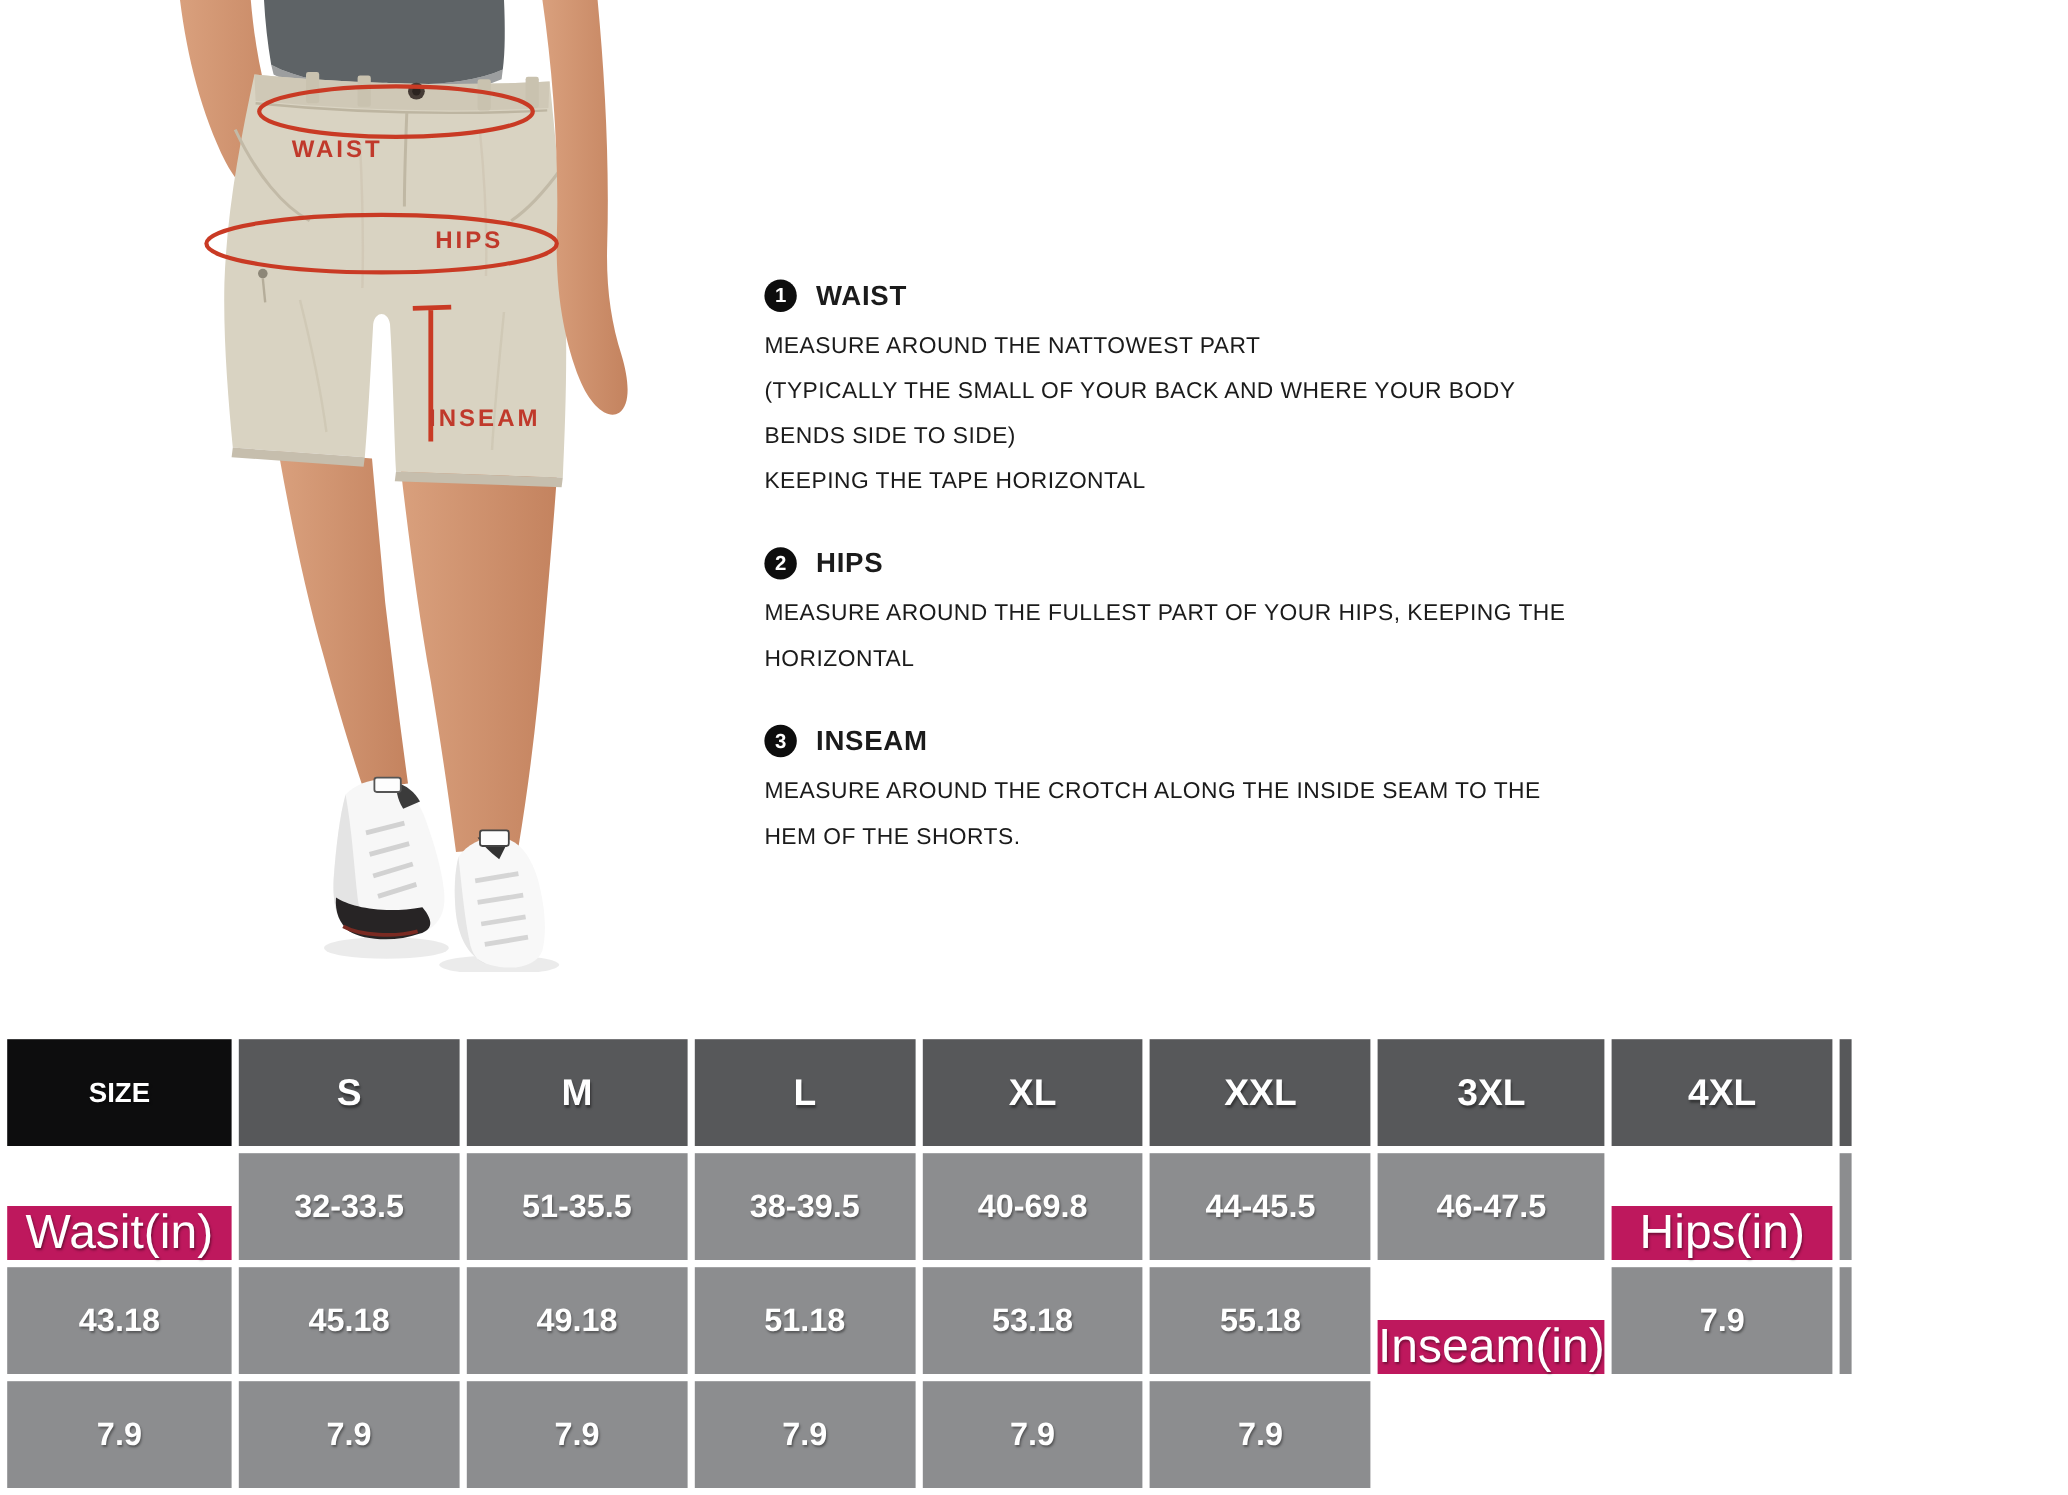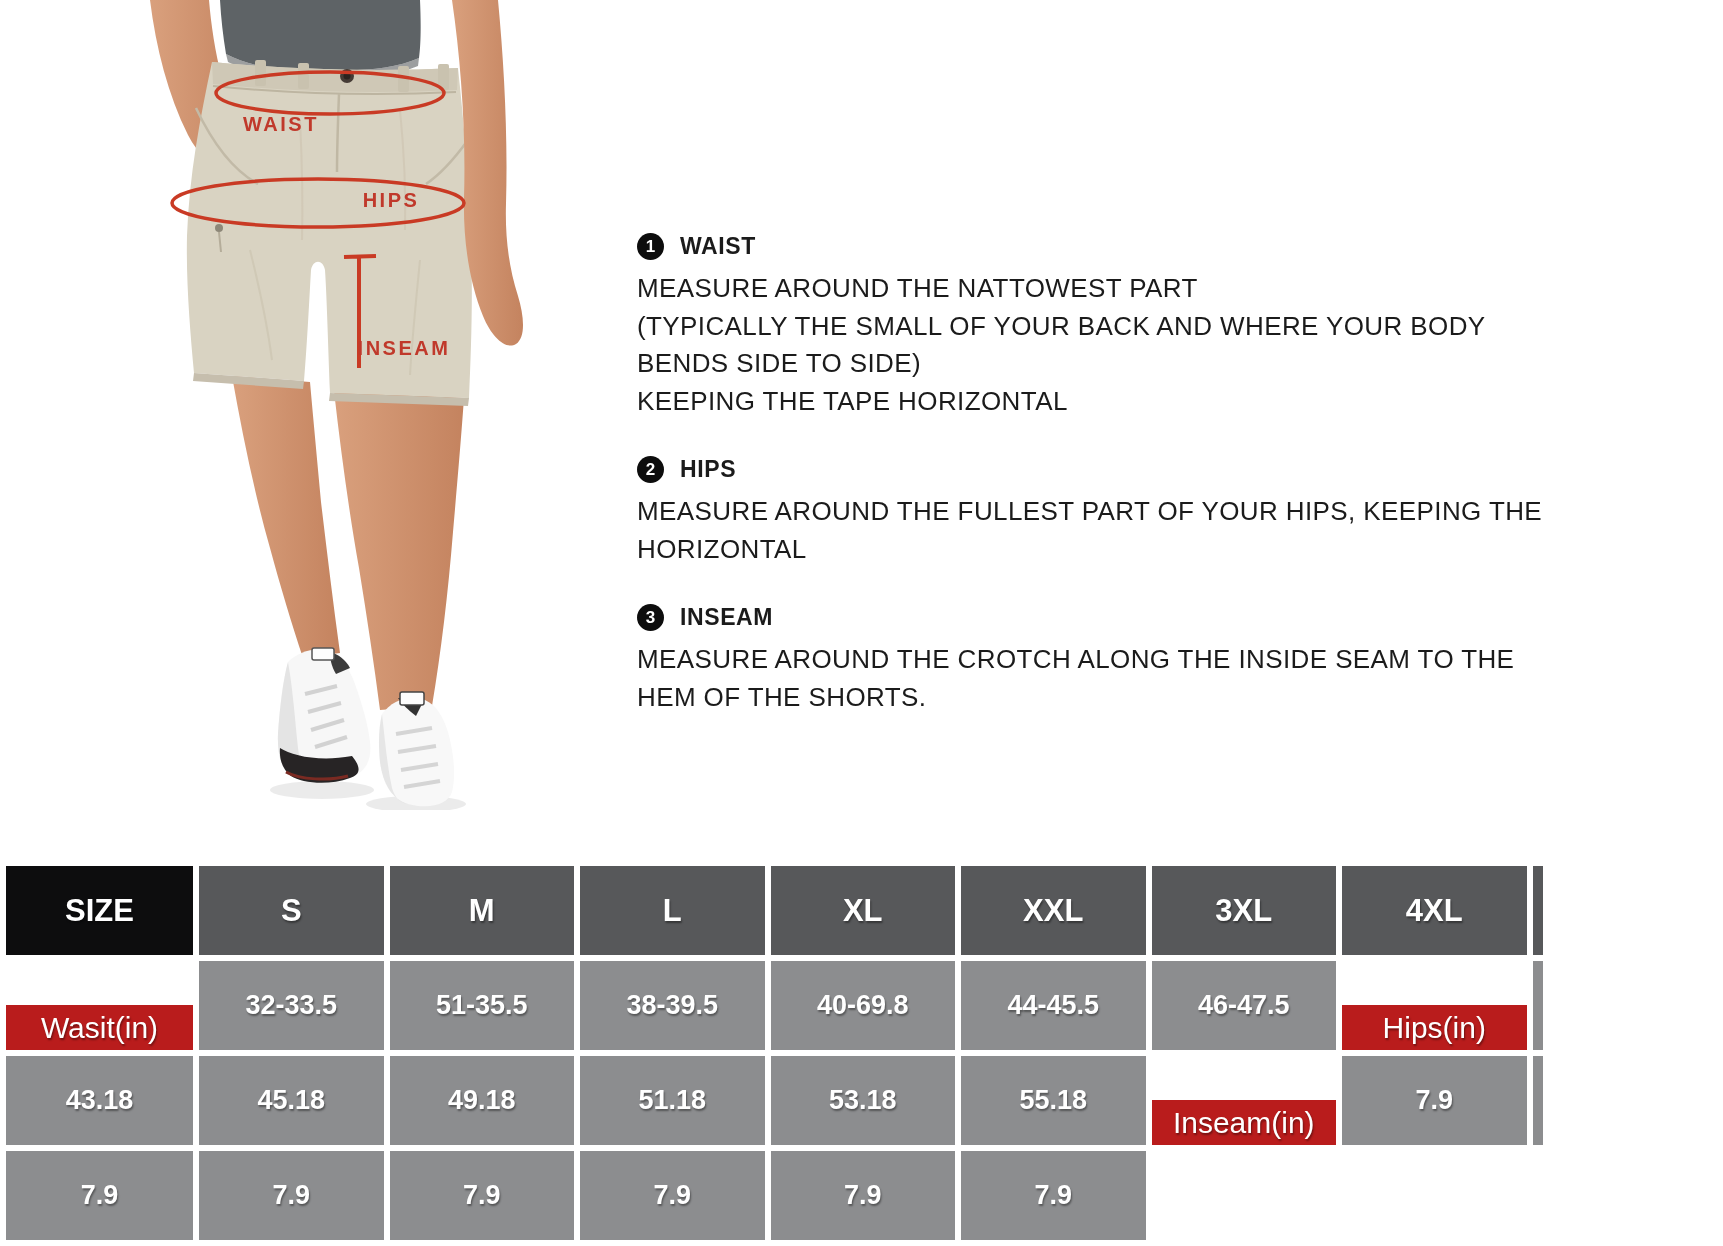--- a/index.html
+++ b/index.html
@@ -12,35 +12,35 @@
   
   .instructions{position:absolute;left:637px;top:233px;width:740px;color:#1b1b1b;}
   .ins-section{margin-bottom:36px;}
   .ins-head{display:flex;align-items:center;gap:16px;margin-bottom:10px;}
   .step-badge{
     width:27px;height:27px;border-radius:50%;background:#0d0d0d;color:#ffffff;
     display:flex;align-items:center;justify-content:center;
     font-size:17px;font-weight:bold;flex:0 0 auto;
   }
   .ins-title{font-size:23px;font-weight:bold;letter-spacing:0.6px;}
-  .ins-line{font-size:26px;line-height:37.5px;letter-spacing:0.4px;white-space:nowrap;}
+  .ins-line{font-size:19px;line-height:37.5px;letter-spacing:0.4px;white-space:nowrap;}
   
   .size-table{
     position:absolute;left:0;top:860px;width:1723px;height:386px;
     display:grid;grid-template-columns:187px repeat(8,1fr);
     grid-template-rows:repeat(4,1fr);gap:6px;
     padding:6px;box-sizing:border-box;background:#ffffff;
   }
   .cell{
     display:flex;align-items:center;justify-content:center;
     color:#ffffff;text-shadow:1px 2px 2px rgba(0,0,0,0.4);
   }
-  .corner{background:#0d0d0e;font-weight:bold;font-size:31px;}
+  .corner{background:#0d0d0e;font-weight:bold;font-size:23px;}
   .colhead{background:#57585a;font-weight:bold;font-size:31px;}
-  .rowlabel{background:#b91c1c;font-size:30px;margin-top:44px;}
+  .rowlabel{background:#be185d;font-size:40px;margin-top:44px;}
   .val{background:#8c8d8f;font-weight:bold;font-size:27px;}
   
   .anno-text{font-family:"Liberation Sans",sans-serif;font-size:20px;font-weight:bold;letter-spacing:2.5px;fill:#c0392b;}
 </style>
 </head>
 <body>
 
 <div class="canvas">
 
   <svg class="photo" viewBox="0 0 600 810" aria-hidden="true">

